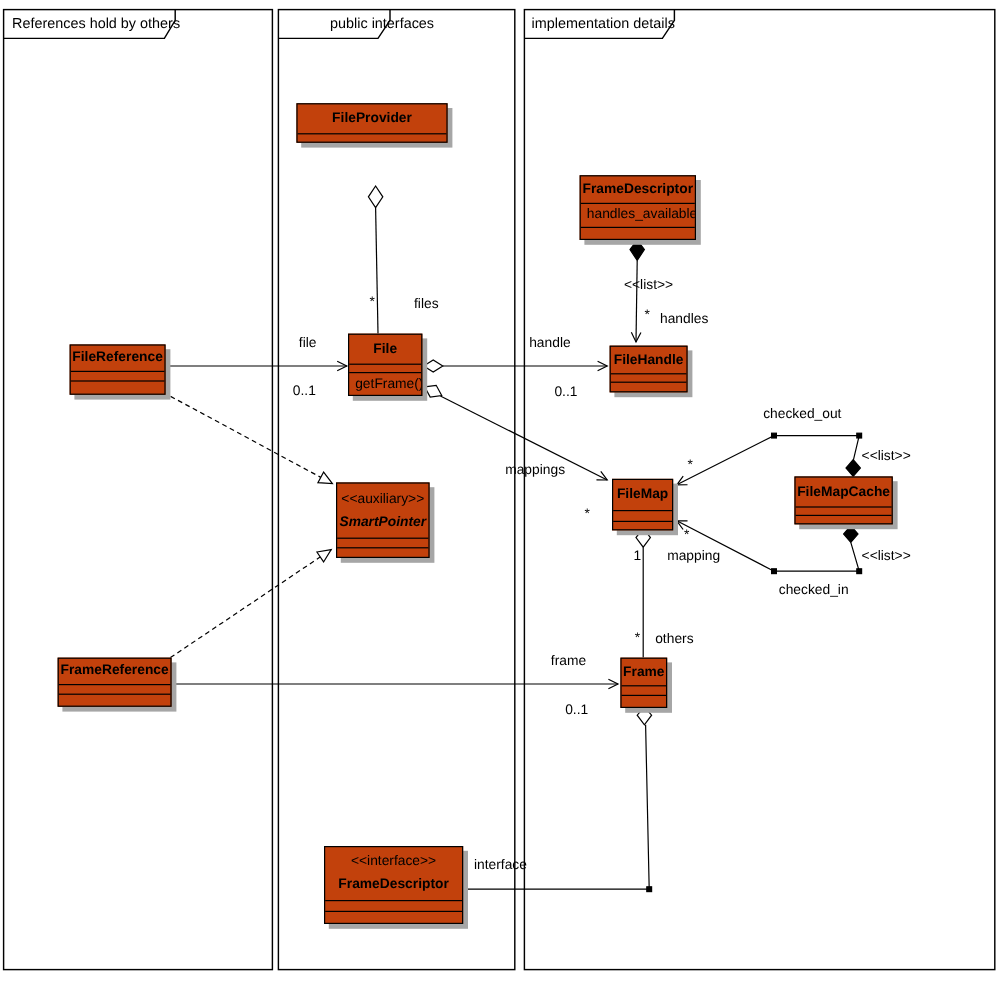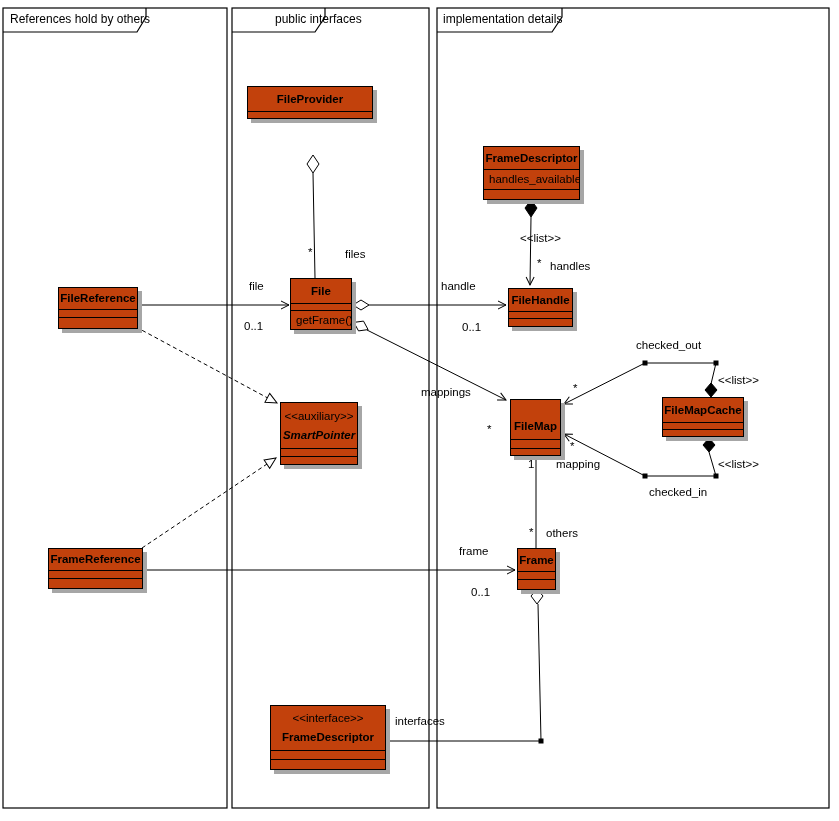--- a/index.html
+++ b/index.html
@@ -158,21 +158,21 @@
   <div class="cls" style="left:280px;top:402px;width:78px;">
     <div class="sec nm" style="height:45px;">
       <span class="stereo">&lt;&lt;auxiliary&gt;&gt;</span>
       <span class="it" style="margin-top:6px;">SmartPointer</span>
     </div>
     <div class="sec" style="height:8px;"></div>
     <div class="sec" style="height:8px;"></div>
   </div>
 
   <div class="cls" style="left:510px;top:399px;width:51px;">
-    <div class="sec nm" style="height:25px;margin-top:14px;">FileMap</div>
+    <div class="sec nm" style="height:25px;">FileMap</div>
     <div class="sec" style="height:9px;"></div>
     <div class="sec" style="height:7px;"></div>
   </div>
 
   <div class="cls" style="left:662px;top:397px;width:82px;">
     <div class="sec nm" style="height:24px;">FileMapCache</div>
     <div class="sec" style="height:7px;"></div>
     <div class="sec" style="height:7px;"></div>
   </div>
 
@@ -223,15 +223,15 @@
 
   <span class="elabel" style="left:528px;top:458px;">1</span>
   <span class="elabel" style="left:556px;top:458px;">mapping</span>
 
   <span class="elabel" style="left:529px;top:526px;">*</span>
   <span class="elabel" style="left:546px;top:527px;">others</span>
 
   <span class="elabel" style="left:459px;top:545px;">frame</span>
   <span class="elabel" style="left:471px;top:586px;">0..1</span>
 
-  <span class="elabel" style="left:395px;top:715px;">interfaces</span>
+  <span class="elabel" style="left:395px;top:715px;">interface</span>
 
 </div>
 
 </body></html>

